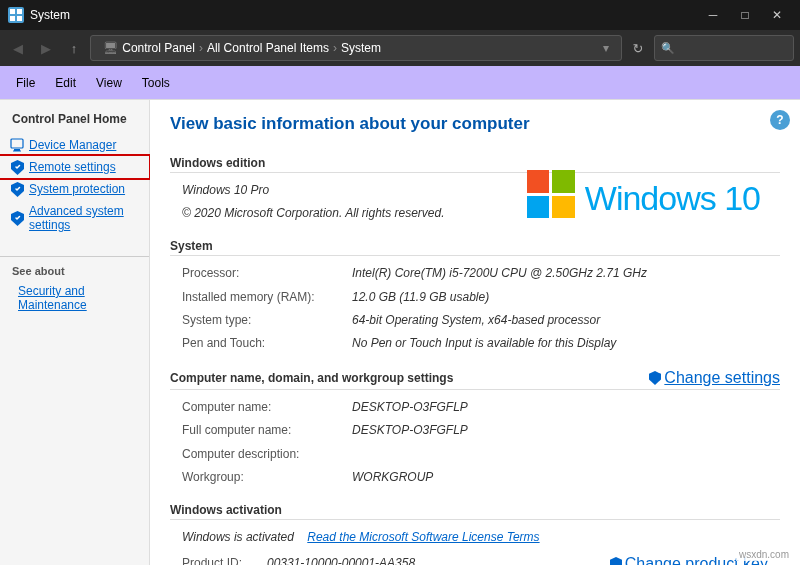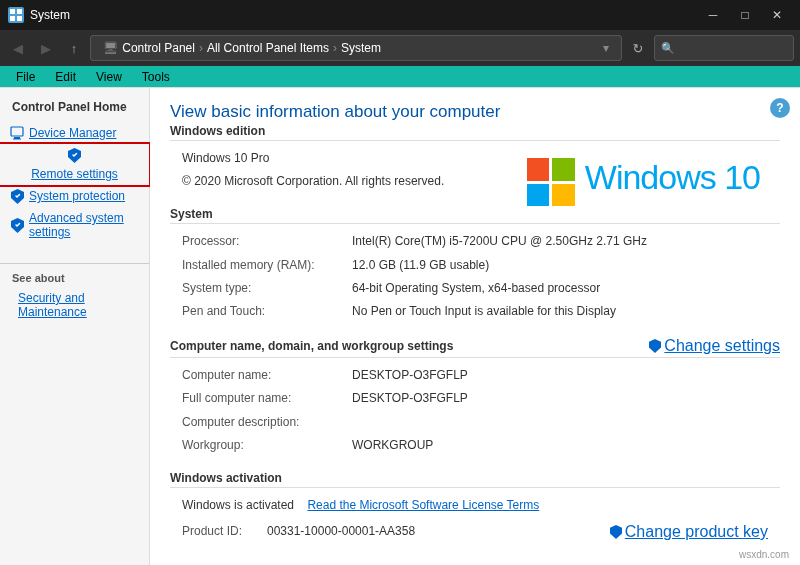--- a/index.html
+++ b/index.html
@@ -70,22 +70,22 @@
       background: #3a3a3a;
       border: 1px solid #555;
       border-radius: 3px;
       display: flex; align-items: center;
       padding: 0 6px;
       color: #aaa; font-size: 11px;
     }
 
     
     .menubar {
-      background: #14b8a6;
-      height: 22px;
+      background: #c4b5fd;
+      height: 34px;
       display: flex;
       align-items: center;
       padding: 0 8px;
       border-bottom: 1px solid #ddd;
       gap: 4px;
     }
     .menu-item {
       padding: 2px 8px;
       font-size: 12px;
       cursor: pointer;
@@ -153,23 +153,23 @@
 
     
     .content {
       flex: 1;
       padding: 14px 20px;
       overflow-y: auto;
       background: white;
     }
     .content-title {
       font-size: 17px;
-      font-weight: 400;
+      font-weight: 700;
       color: #0055aa;
-      margin-bottom: 2px;
+      margin-bottom: 22px;
     }
 
     
     .section {
       margin-bottom: 14px;
     }
     .section-header {
       font-size: 12px;
       font-weight: 600;
       color: #333;
@@ -184,20 +184,21 @@
       line-height: 1.6;
     }
     .info-label {
       min-width: 170px;
       color: #555;
       flex-shrink: 0;
     }
     .info-value {
       color: #333;
       flex: 1;
+      font-style: italic;
     }
 
     
     .link-text {
       color: #0066cc;
       text-decoration: underline;
       cursor: pointer;
     }
 
     .change-settings-link {
@@ -277,21 +278,21 @@
       <span class="sidebar-icon">
         <svg width="14" height="14" viewBox="0 0 14 14">
             <rect x="1" y="1" width="12" height="9" rx="1" fill="none" stroke="#0066cc" stroke-width="1.2"></rect>
             <rect x="4" y="11" width="6" height="2" fill="#0066cc"></rect>
             <rect x="3" y="12.5" width="8" height="1" fill="#0066cc"></rect>
           </svg>
       </span>
       <span>Device Manager</span>
     </div>
 
-    <div class="sidebar-link highlighted" style="outline: 2px solid #cc0000; outline-offset: 0px; flex-direction: column;">
+    <div class="sidebar-link highlighted" style="outline: 2px solid #cc0000; outline-offset: 0px;">
       <span class="sidebar-icon">
         <svg width="13" height="15" viewBox="0 0 13 15">
             <path d="M6.5 0 L13 3 L13 9 L6.5 15 L0 9 L0 3 Z" fill="#0066cc"></path>
             <path d="M5 7 L6 8 L8.5 5.5" stroke="white" stroke-width="1.5" fill="none" stroke-linecap="round" stroke-linejoin="round"></path>
           </svg>
       </span>
       <span>Remote settings</span>
     </div>
 
     <div class="sidebar-link">
@@ -322,21 +323,21 @@
 
   <div class="content" style="position:relative;">
 
     <div style="position: absolute; top: 10px; right: 10px; width: 20px; height: 20px; border-radius: 50%; background: #4a9fd5; color: white; display: flex; align-items: center; justify-content: center; font-size: 12px; font-weight: bold; cursor: pointer;">?</div>
 
     <div class="content-title">View basic information about your computer</div>
 
     <div class="section">
       <div class="section-header">Windows edition</div>
 
-      <div style="position: absolute; right: 40px; top: 70px; display: flex; align-items: flex-start; gap: 10px;">
+      <div style="position: absolute; right: 40px; top: 70px; display: flex; align-items: flex-end; gap: 10px;">
         <div style="display: grid; grid-template-columns: 1fr 1fr; gap: 3px; width: 48px; height: 48px;">
           <div style="background: #f25022;"></div>
           <div style="background: #7fba00;"></div>
           <div style="background: #00a4ef;"></div>
           <div style="background: #ffb900;"></div>
         </div>
         <div style="font-size: 34px; font-weight: 200; color: #00a4ef; letter-spacing: -1px;">Windows 10</div>
       </div>
 
       <div class="info-row">

